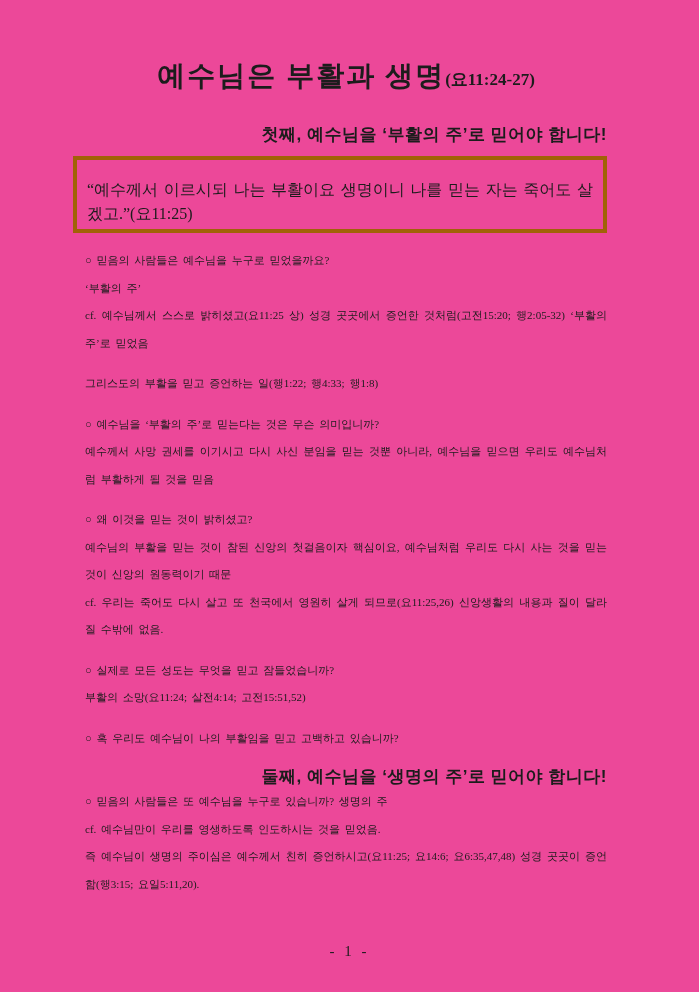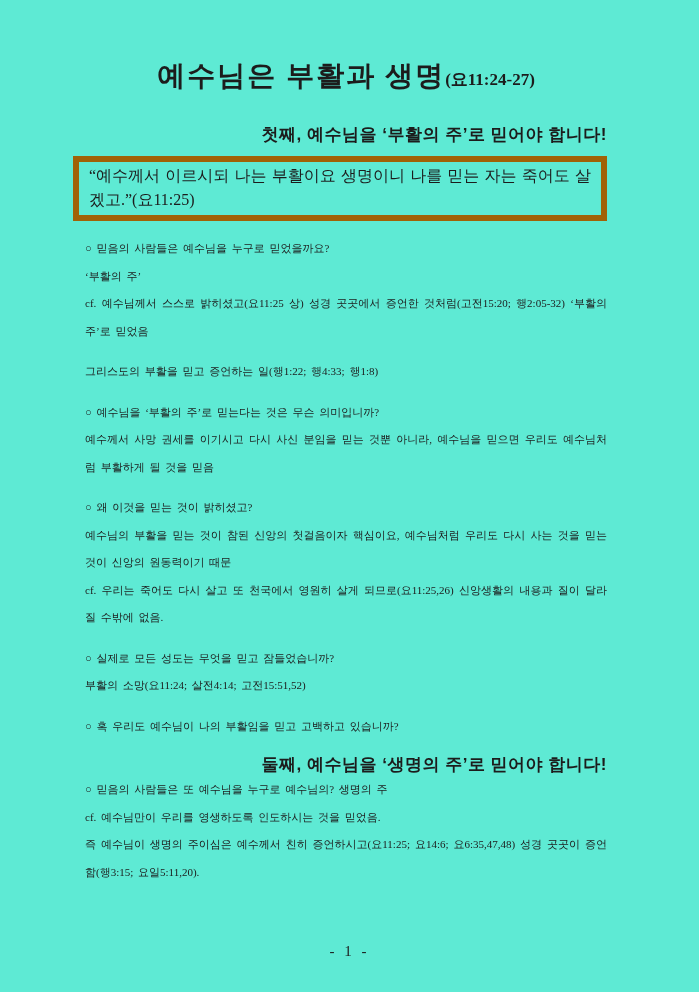--- a/index.html
+++ b/index.html
@@ -5,21 +5,21 @@
   html, body {
     margin: 0;
     padding: 0;
     background: #ffffff;
   }
   .page {
     position: relative;
     width: 699px;
     height: 992px;
     margin: 0 auto;
-    background: #5eead4;
+    background: #ec4899;
     box-sizing: border-box;
     padding: 58px 92px 0 85px;
     font-family: "Liberation Serif", "DejaVu Serif", serif;
     color: #1c1c1c;
     overflow: hidden;
   }
   .doc-title {
     margin: 0 0 30px 0;
     text-align: center;
     font-size: 28px;
@@ -39,23 +39,23 @@
     font-size: 17px;
     line-height: 22px;
     margin: 0 0 10px 0;
     letter-spacing: 0.5px;
     text-align: right;
   }
   .sec-heading.tight {
     margin: 14px 0 0 4px;
   }
   .quote-box {
-    border: 6px solid #a16207;
+    border: 4px solid #a16207;
     margin: 0 0 14px -12px;
-    padding: 2px 10px 3px 10px;
+    padding: 18px 10px 3px 10px;
   }
   .quote-box p {
     margin: 0;
     font-size: 16px;
     line-height: 24px;
     text-align: justify;
   }
   .para {
     margin: 13px 0;
   }
@@ -110,20 +110,20 @@
       </div>
       <div class="para">
         <p class="line">○ 실제로 모든 성도는 무엇을 믿고 잠들었습니까?</p>
         <p class="line">부활의 소망(요11:24; 살전4:14; 고전15:51,52)</p>
       </div>
       <div class="para">
         <p class="line">○ 혹 우리도 예수님이 나의 부활임을 믿고 고백하고 있습니까?</p>
       </div>
       <div class="sec-heading tight">둘째, 예수님을 ‘생명의 주’로 믿어야 합니다!</div>
       <div class="para flush">
-        <p class="line">○ 믿음의 사람들은 또 예수님을 누구로 예수님의? 생명의 주</p>
+        <p class="line">○ 믿음의 사람들은 또 예수님을 누구로 있습니까? 생명의 주</p>
         <p class="line">cf. 예수님만이 우리를 영생하도록 인도하시는 것을 믿었음.</p>
         <p class="line">즉 예수님이 생명의 주이심은 예수께서 친히 증언하시고(요11:25; 요14:6; 요6:35,47,48) 성경 곳곳이 증언함(행3:15; 요일5:11,20).</p>
       </div>
     </div>
 
   <div class="page-number">- 1 -</div>
 </div>
 
 </body></html>

